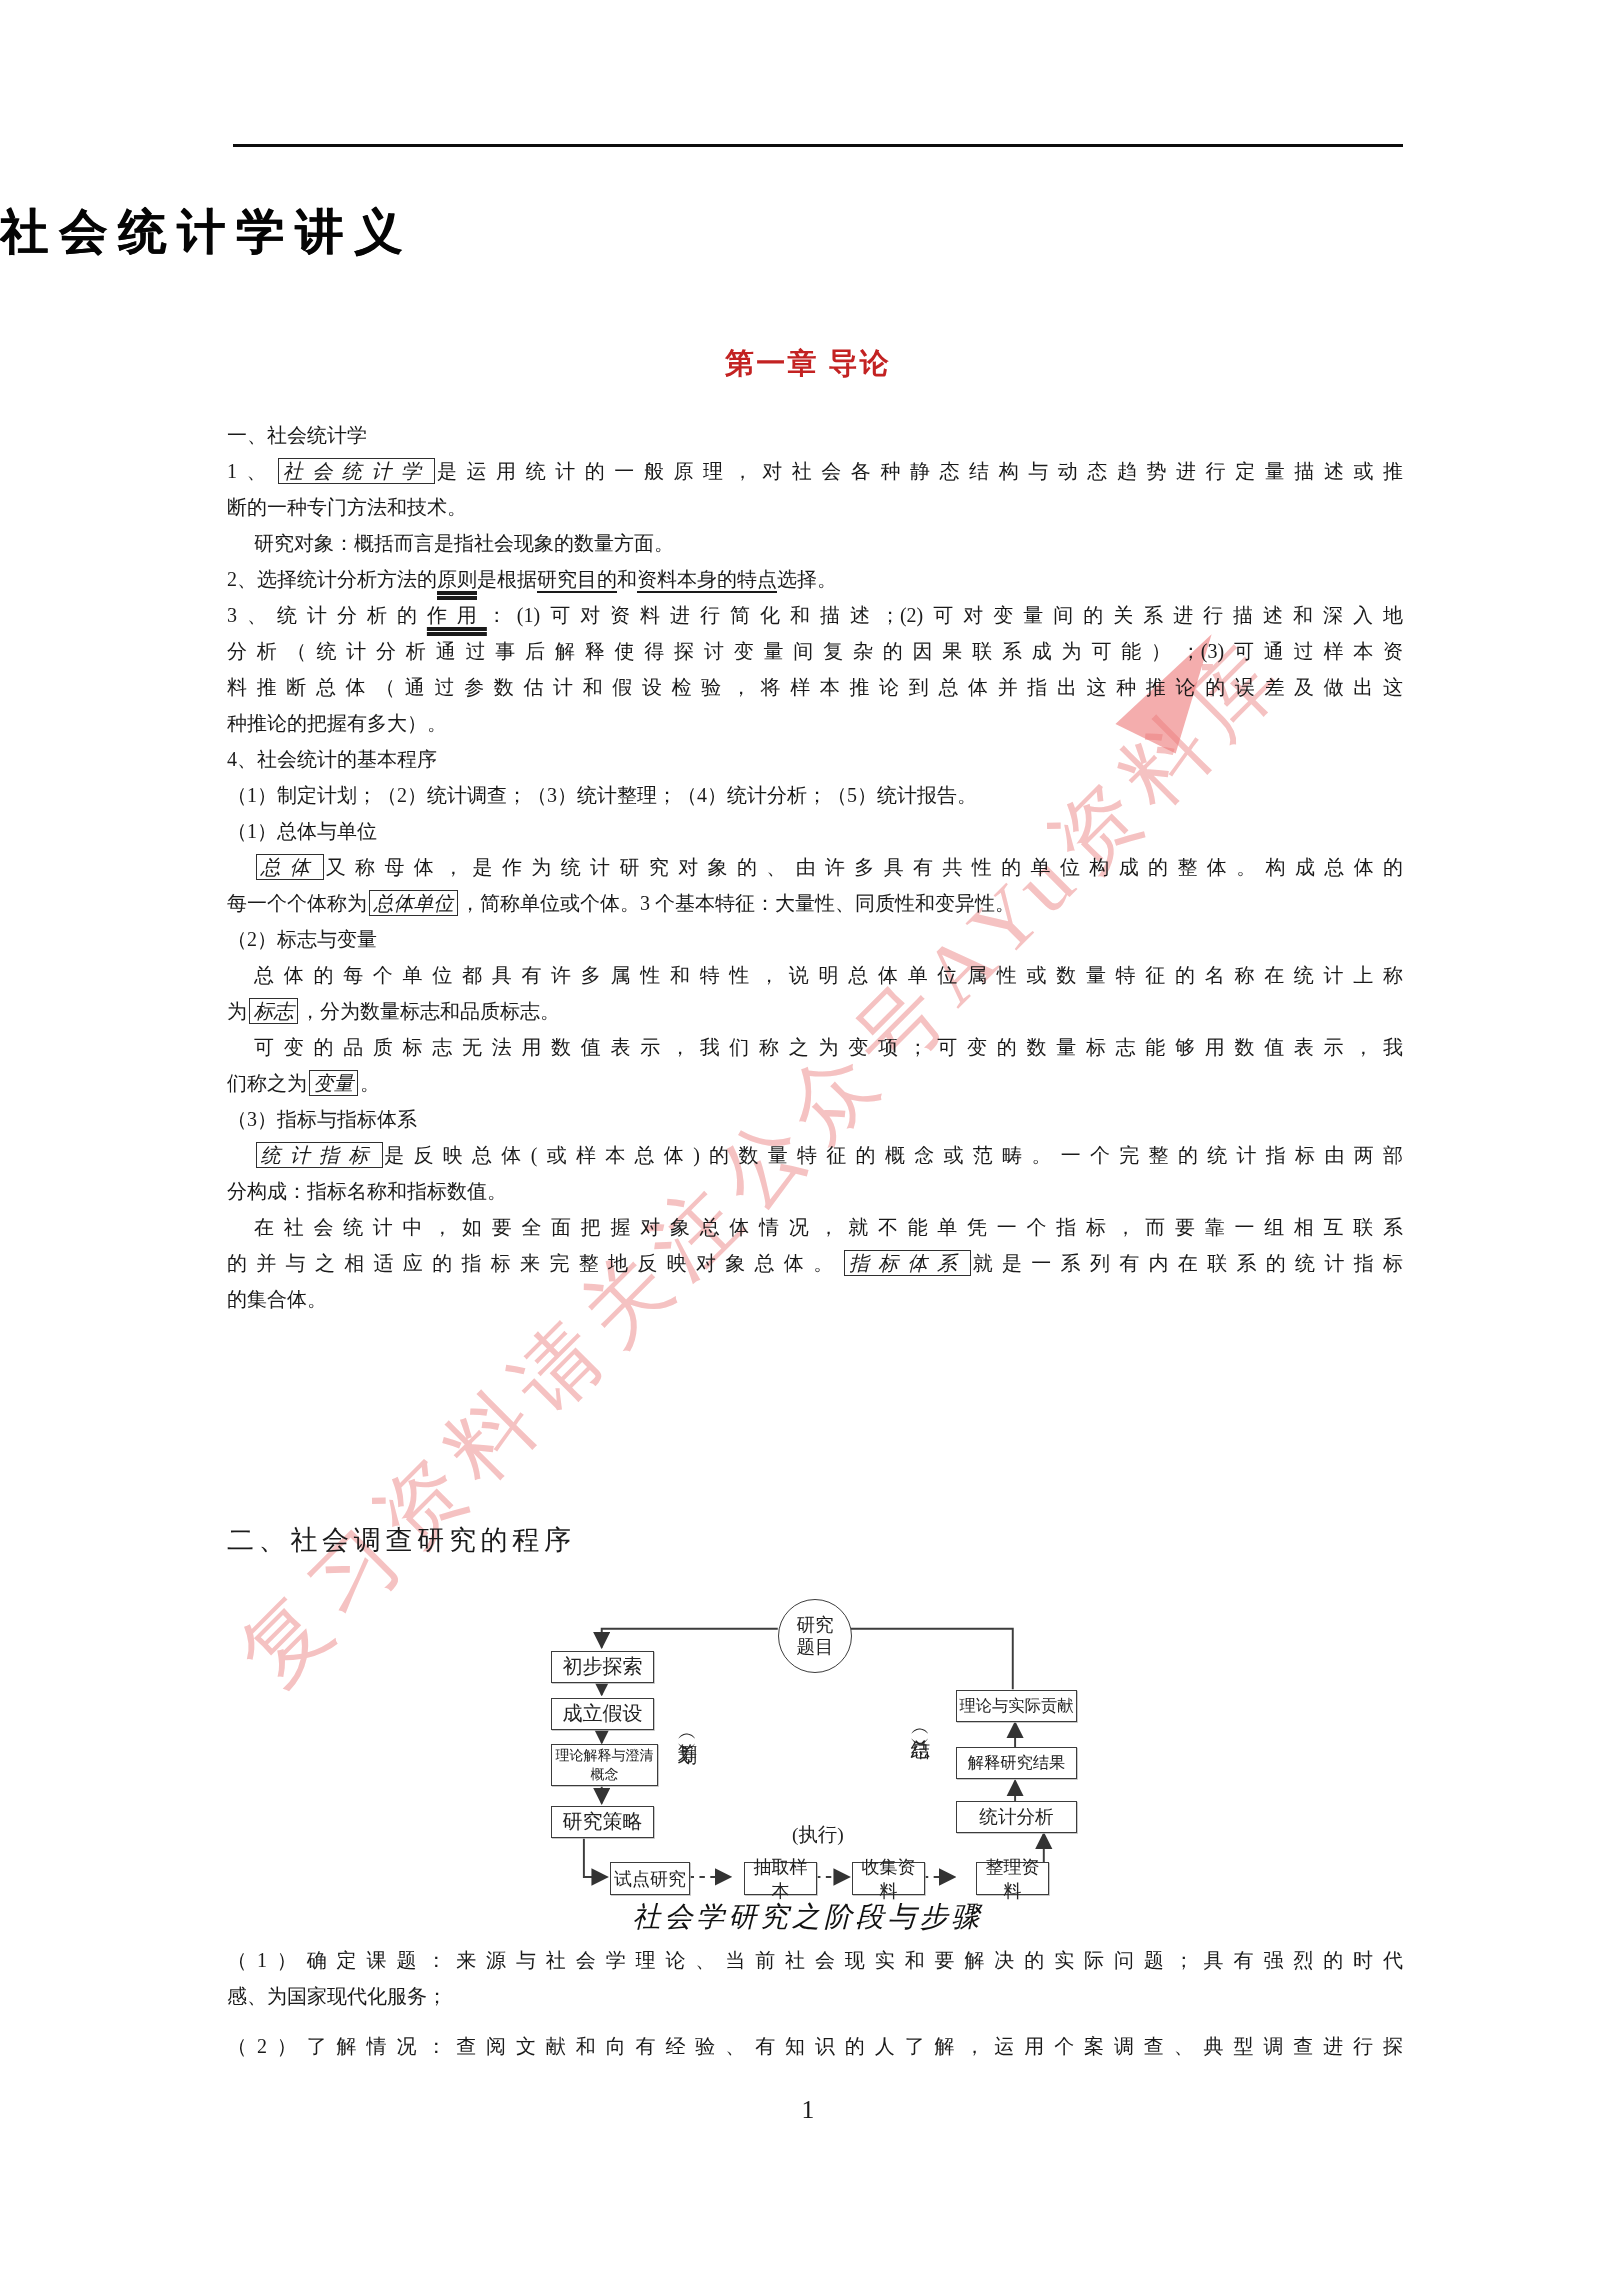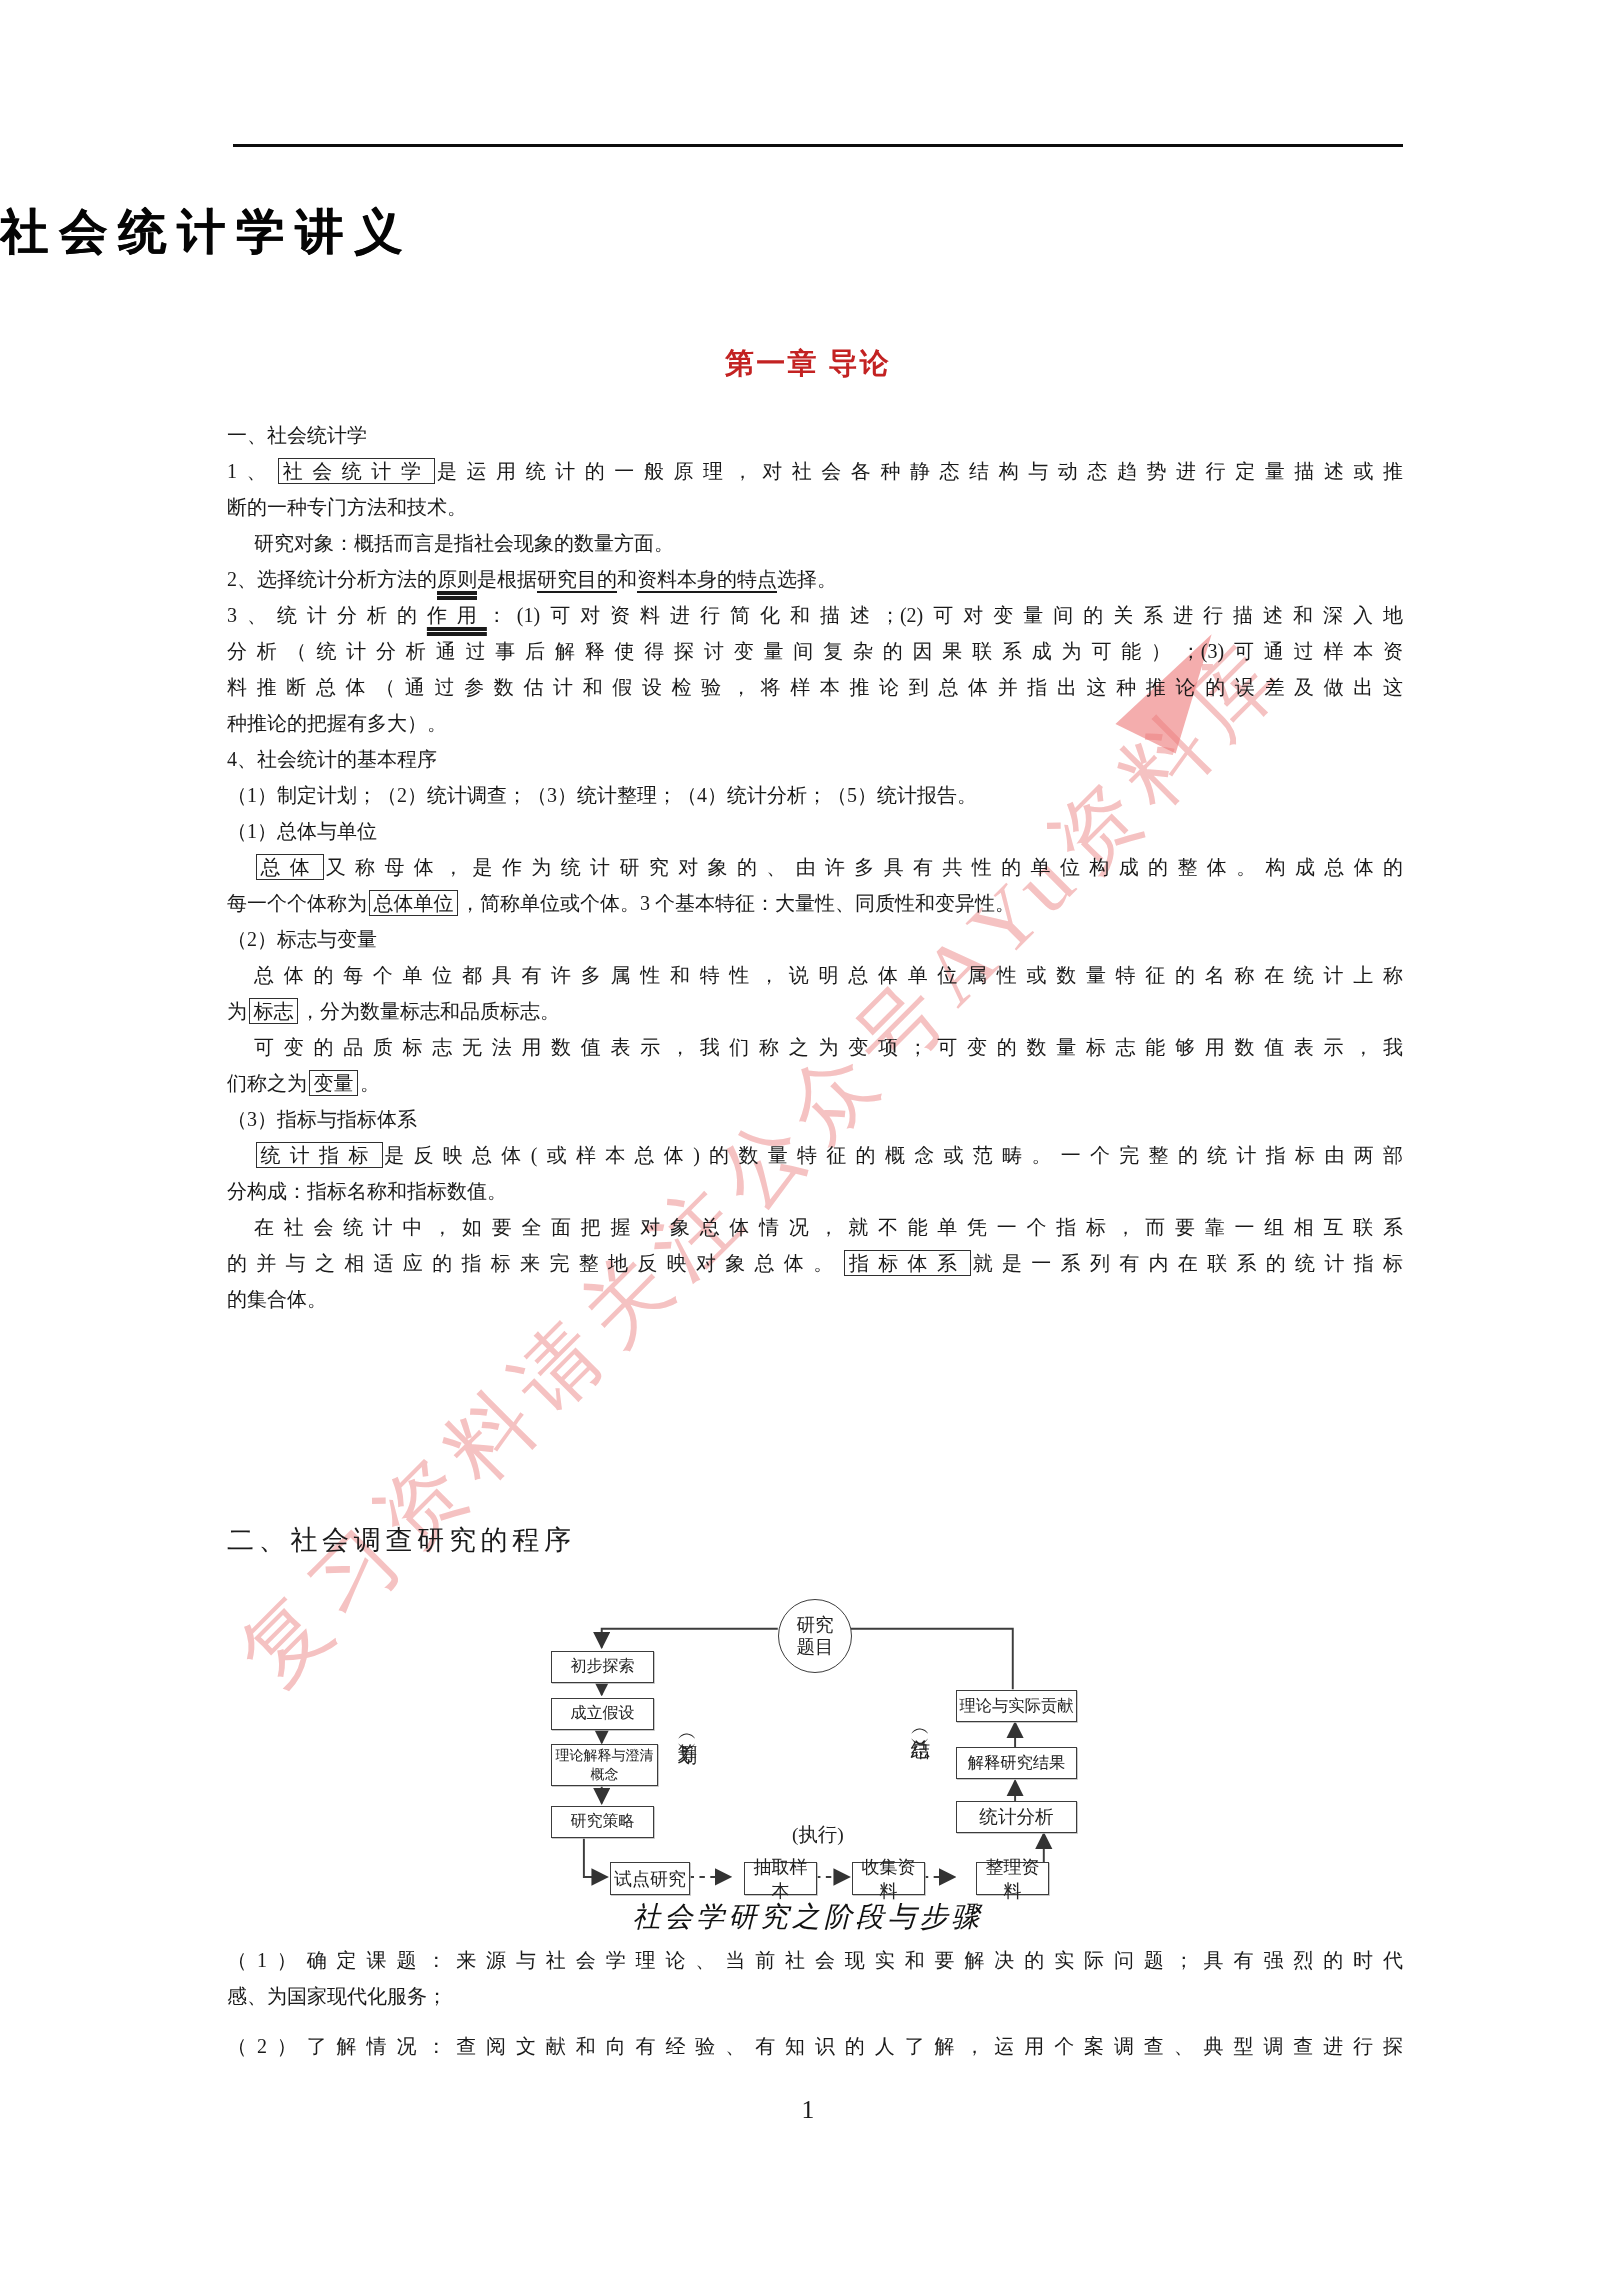--- a/index.html
+++ b/index.html
@@ -19,21 +19,21 @@
     font-size:29px;color:#c32222;letter-spacing:2.3px;font-weight:600;
   }
   .bodycol{position:absolute;left:227px;top:417px;width:1176px;}
   .footercol{position:absolute;left:227px;top:1942px;width:1176px;}
   .tline{
     font-size:20px;line-height:36px;height:36px;white-space:nowrap;
     text-align:left;color:#1a1a1a;
   }
   .tline.fill{white-space:normal;text-align:justify;text-align-last:justify;text-justify:inter-character;}
   .tline.indent{padding-left:27px;}
-  .boxed{border:1.6px solid #2f2f2f;padding:0.8px 3.9px;margin:0 1.6px;}
+  .boxed{border:1.6px solid #2f2f2f;padding:0.8px 3.9px;margin:0 1.6px;font-style:italic;}
   .uline{text-decoration:underline;text-decoration-thickness:1.6px;text-underline-offset:5.4px;}
   .dline{text-decoration:underline double;text-decoration-thickness:3.9px;text-underline-offset:4.7px;}
   .sec2{position:absolute;left:227px;top:1522px;font-size:27px;line-height:36px;letter-spacing:4.7px;}
   
   .watermark{
     position:absolute;left:256px;top:1614px;white-space:nowrap;z-index:0;
     font-size:84px;letter-spacing:12.4px;color:#ef9a9a;opacity:.6;
     transform:rotate(-45deg);transform-origin:left center;pointer-events:none;
   }
   .wm-triangle{
@@ -48,21 +48,21 @@
     position:absolute;border:1.6px solid #3c3c3c;background:#fff;
     display:flex;align-items:center;justify-content:center;text-align:center;
     color:#222;box-shadow:0.8px 0.8px 0 #bbb;
   }
   .f-ellipse{
     position:absolute;border:1.6px solid #3c3c3c;border-radius:50%;background:#fff;
     display:flex;flex-direction:column;align-items:center;justify-content:center;
     color:#222;
   }
   .f-ellipse span{font-size:18.6px;line-height:22.5px;}
-  .fleft{left:23px;width:101px;font-size:16px;}
+  .fleft{left:23px;width:101px;font-size:20px;}
   .fright{left:428px;width:119px;font-size:16.3px;}
   .fbot{top:272px;height:31px;font-size:18px;}
   .vlabel{
     position:absolute;writing-mode:vertical-rl;font-size:19.4px;letter-spacing:1.6px;color:#222;
   }
   .hlabel{position:absolute;font-size:19.4px;color:#222;}
   .fcaption{
     position:absolute;top:1898px;left:0;width:100%;text-align:center;
     font-size:28px;font-style:italic;letter-spacing:3.9px;color:#111;z-index:1;
   }

